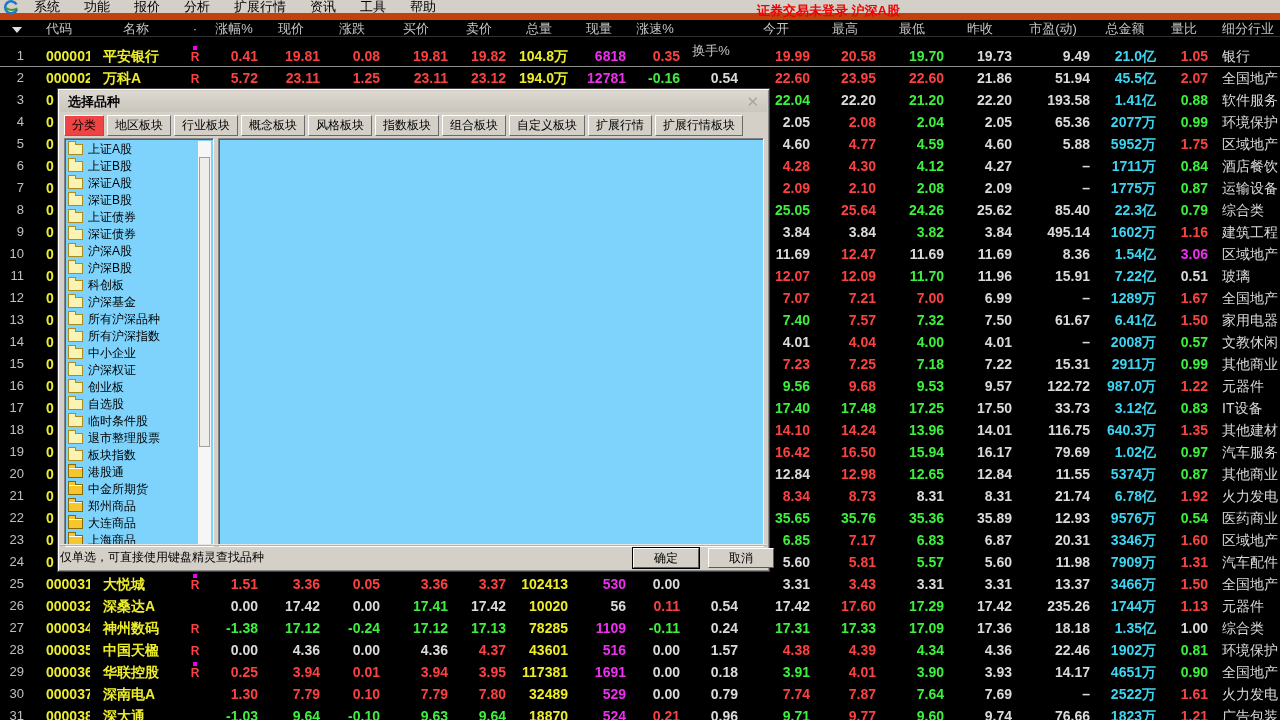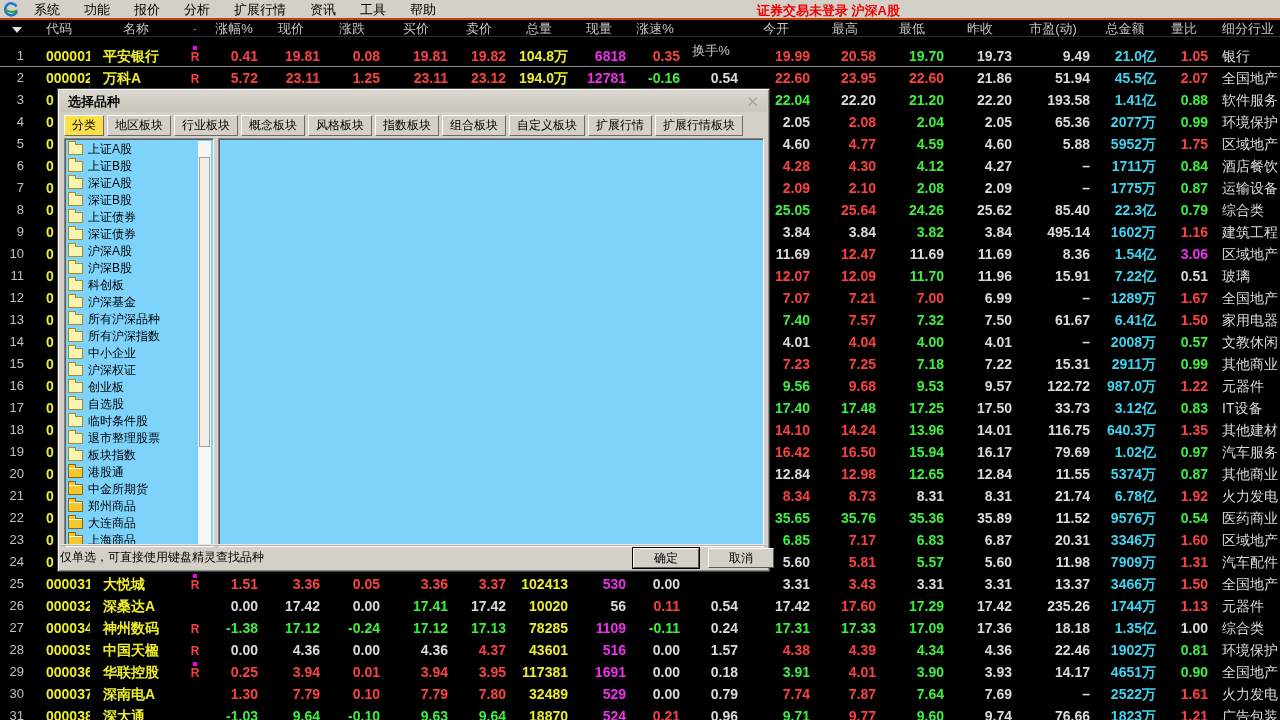--- a/index.html
+++ b/index.html
@@ -1,21 +1,21 @@
 <!DOCTYPE html>
 <html><head>
 <meta charset="utf-8">
 <style>
   html,body{margin:0;padding:0;background:#000;}
   *{box-sizing:border-box;}
   #screen{position:relative;width:1280px;height:720px;background:#000;overflow:hidden;
     font-family:"Liberation Sans","DejaVu Sans",sans-serif;}
   
   #menubar{position:absolute;left:0;top:0;width:1280px;height:20px;background:#d4d0c8;
-    display:flex;align-items:center;border-bottom:2px solid #c2410c;}
+    display:flex;align-items:center;border-bottom:7px solid #c2410c;}
   #logo{width:22px;height:18px;display:flex;align-items:center;justify-content:center;}
   .menu-item{font-size:13px;color:#000;padding:0 12px;line-height:19px;cursor:default;}
   #status{position:absolute;left:757px;top:2px;font-size:13px;font-weight:600;color:#f00000;}
   
   #thead{position:absolute;left:0;top:20px;width:1280px;height:17px;display:flex;
     align-items:center;background:#000;box-shadow:inset 0 -1px 0 #303030;}
   .hcell{font-size:13px;color:#c5c5c5;text-align:center;overflow:hidden;white-space:nowrap;}
   #rows{position:absolute;left:0;top:45px;width:1280px;}
   .trow{display:flex;height:22px;align-items:center;font-size:14px;font-weight:bold;white-space:nowrap;}
   .trow.cursor{box-shadow:inset 0 -1px 0 #8c8c8c;}
@@ -42,21 +42,21 @@
   #dialog{position:absolute;left:57px;top:88px;width:713px;height:484px;background:#d4d0c8;
     border:1px solid #404040;box-shadow:inset 1px 1px 0 #ffffff, inset -1px -1px 0 #8a8a8a;
     font-size:12px;color:#000;}
   #dlg-title{position:absolute;left:2px;top:2px;right:2px;height:21px;
     background:linear-gradient(180deg,#dcd8d1,#cac6bd);display:flex;align-items:center;padding:0 8px;}
   #dlg-title .t{font-weight:bold;font-size:13px;}
   #dlg-close{position:absolute;right:8px;top:2px;color:#a8a5a0;font-size:15px;font-weight:bold;cursor:default;}
   #dlg-tabs{position:absolute;left:6px;top:26px;height:21px;display:flex;}
   .tab{height:21px;line-height:19px;padding:0 7px;margin-right:3px;background:#d4d0c8;
     border:1px solid;border-color:#ffffff #6a6a6a #6a6a6a #ffffff;font-size:12px;cursor:default;}
-  .tab.active{background:#fde047;}
+  .tab.active{background:#ef4444;}
   .sunken{background:#7dd3fc;border:1px solid;border-color:#828282 #ffffff #ffffff #828282;
     box-shadow:inset 1px 1px 0 #5a5a5a;}
   #tree{position:absolute;left:6px;top:49px;width:150px;height:409px;overflow:hidden;}
   #tree-inner{position:absolute;left:3px;top:2px;right:15px;bottom:2px;}
   .titem{height:17px;line-height:17px;font-size:12px;white-space:nowrap;display:flex;align-items:center;cursor:default;}
   .folder{display:inline-block;width:15px;height:11px;border:1px solid #ac8c1c;background:#faf3b4;
     position:relative;margin-right:5px;flex:0 0 15px;}
   .folder::before{content:"";position:absolute;top:-4px;left:-1px;width:6px;height:3px;}
   .folder.open::before{background:#faf3b4;border:1px solid #ac8c1c;border-bottom:0;}
   .folder.closed{background:#f6c62e;border-color:#8a6a00;box-shadow:inset 0 1px 0 #fff;}
@@ -606,21 +606,21 @@
         <div class="cell w7 "></div>
         <div class="cell w8 "></div>
         <div class="cell w9 "></div>
         <div class="cell w10 "></div>
         <div class="cell w11 "></div>
         <div class="cell w12 "></div>
         <div class="cell w13 cg">35.65</div>
         <div class="cell w14 cg">35.76</div>
         <div class="cell w15 cg">35.36</div>
         <div class="cell w16 cw">35.89</div>
-        <div class="cell w17 cw">11.52</div>
+        <div class="cell w17 cw">12.93</div>
         <div class="cell w18 cc">9576万</div>
         <div class="cell w19 cg">0.54</div>
         <div class="cell w20 cw">医药商业</div>
       </div>
       <div class="trow">
         <div class="cell w0">23</div>
         <div class="cell w1 cy">0</div>
         <div class="cell w2 cy"></div>
         <div class="cell w3"></div>
         <div class="cell w4 "></div>

